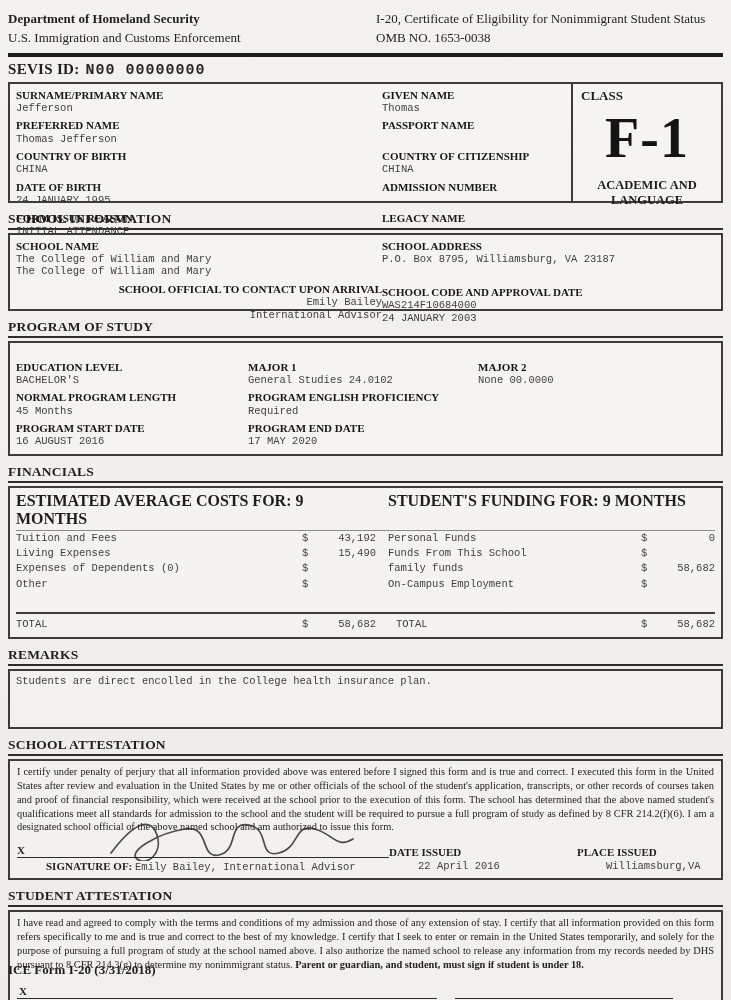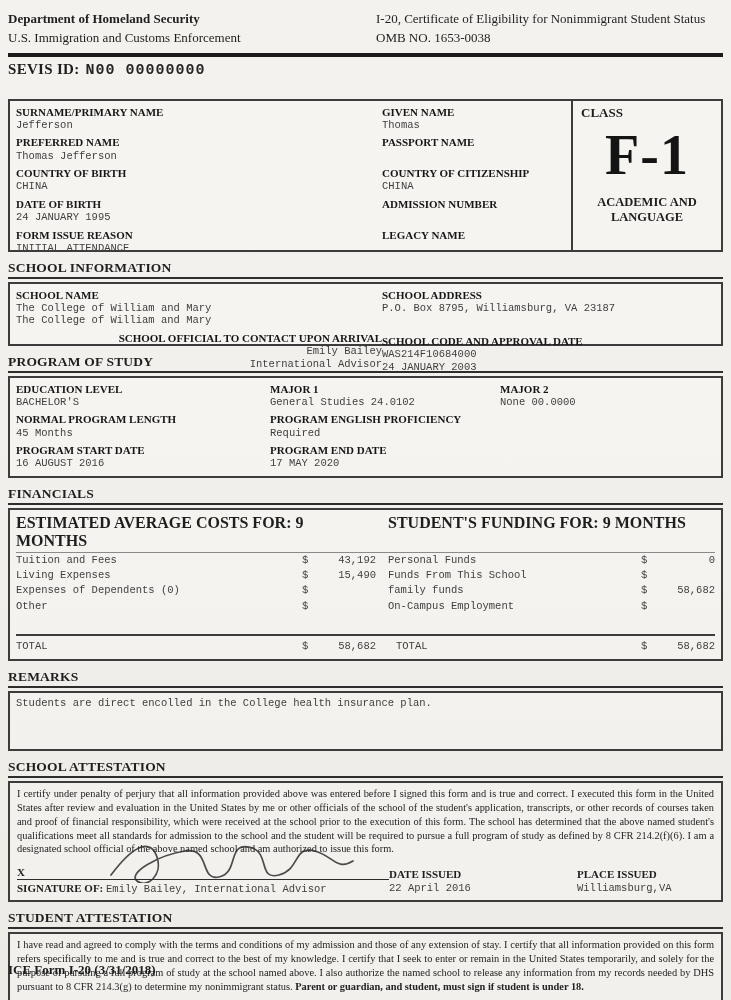--- a/index.html
+++ b/index.html
@@ -31,38 +31,38 @@
   .sec-title {
     font-size: 13.5px; font-weight: bold; letter-spacing: .2px;
     border-bottom: 2px solid #2d2d2d; padding-bottom: 1px; margin-top: 8px;
   }
 
   .field { margin-bottom: 5px; }
   .field .lab { font-size: 11px; font-weight: bold; line-height: 1.2; color: #161616; }
   .field .val { font-size: 10.5px; line-height: 1.2; min-height: 12.5px; }
 
   
-  .personal { display: flex; margin-top: 20px; height: 153px; }
+  .personal { display: flex; margin-top: 3px; height: 121px; }
   .p-left { width: 366px; padding: 5px 6px 2px 6px; }
   .p-mid  { flex: 1; padding: 5px 6px 2px 6px; }
   .p-class { width: 150px; border-left: 2px solid #3c3c3c; padding: 4px 8px; text-align: center; }
   .p-class .clab { text-align: left; font-size: 13px; font-weight: bold; }
   .p-class .cval { font-size: 56px; font-weight: bold; line-height: 1.0; margin-top: 6px; letter-spacing: 1px; color:#141414;}
   .p-class .csub { font-size: 12.5px; font-weight: bold; margin-top: 12px; line-height: 1.25; }
 
   
-  .school { display: flex; margin-top: 3px; padding: 5px 6px; height: 64px; }
+  .school { display: flex; margin-top: 3px; padding: 5px 6px; height: 78px; }
   .s-left { width: 366px; }
   .s-right { flex: 1; }
 
   
-  .program { margin-top: 3px; padding: 5px 6px 1px 6px; }
+  .program { margin-top: 3px; padding: 18px 6px 1px 6px; }
   .prog-row { display: flex; }
   .prog-c1 { width: 232px; }
-  .prog-c2 { width: 230px; margin-left: 22px; }
+  .prog-c2 { width: 230px; }
   .prog-c3 { flex: 1; }
 
   
   .fin { margin-top: 3px; padding: 4px 6px 5px 6px; }
   .fin-head { display: flex; font-size: 16px; font-weight: bold; padding-bottom: 2px; border-bottom: 1px solid #8a8a8a; }
   .fin-head .fh-l { width: 360px; }
   .fin-head .fh-r { flex: 1; padding-left: 12px; }
   .fin-row { display: flex; font-size: 10.5px; line-height: 1.45; }
   .fin-half-l { width: 360px; display: flex; }
   .fin-half-r { flex: 1; display: flex; padding-left: 12px; }
@@ -320,21 +320,21 @@
   <div class="sa-grid">
     <div class="sa-c1 sigline">
       <span class="xmark">X</span>
       <svg class="sig-svg" width="250" height="46" viewBox="0 0 250 46">
         <path d="M4,38 C28,6 44,2 50,20 C56,38 40,52 30,44 C20,36 52,18 78,14 C104,10 92,44 112,40 C132,36 120,6 142,10 C164,14 150,44 172,38 C194,32 186,8 208,14 C226,19 230,34 246,24" fill="none" stroke="#2e2e2e" stroke-width="1.7" stroke-linecap="round" opacity="0.85"></path>
       </svg>
     </div>
     <div class="sa-c2 sa-lab">DATE ISSUED</div>
     <div class="sa-c3 sa-lab">PLACE ISSUED</div>
   </div>
-  <div class="sa-grid" style="margin-top:0;">
+  <div class="sa-grid" style="margin-top:0;margin-left:29px;">
     <div class="sa-c1 sig-of">
       <span>SIGNATURE OF:</span>
       <span class="mono">Emily Bailey, International Advisor</span>
     </div>
     <div class="sa-c2 sa-val mono">22 April 2016</div>
     <div class="sa-c3 sa-val mono">Williamsburg,VA</div>
   </div>
 </div>
 
 <div class="sec-title">STUDENT ATTESTATION</div>

